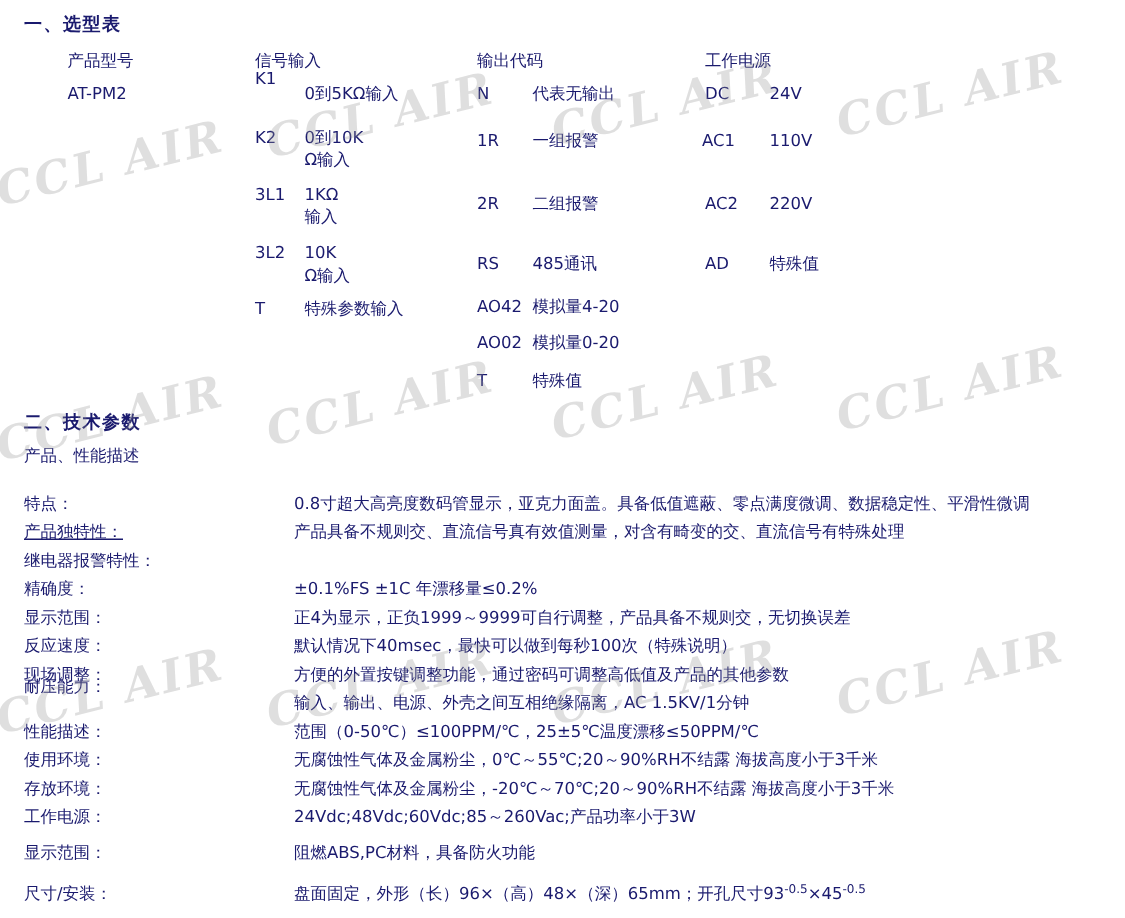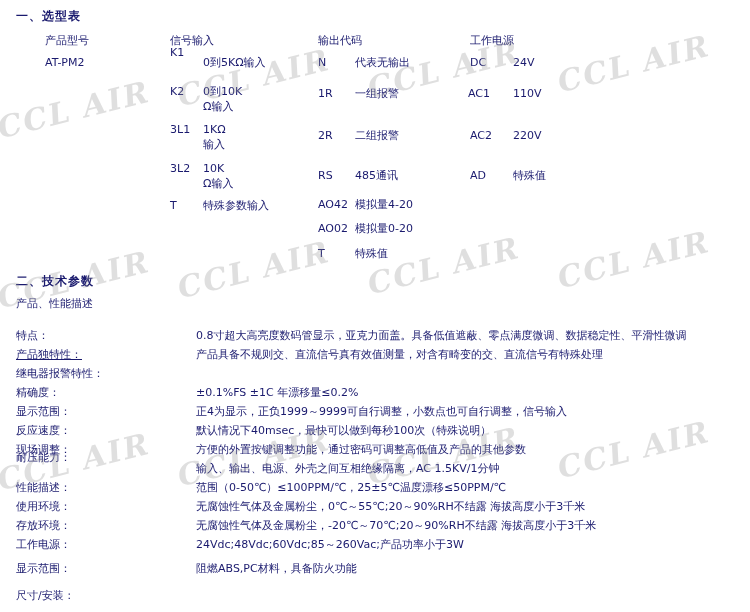--- a/index.html
+++ b/index.html
@@ -148,21 +148,21 @@
 
   <div class="spec-label" style="top:347px;text-decoration:underline;">产品独特性：</div>
   <div class="spec-value" style="top:347px;">产品具备不规则交、直流信号真有效值测量，对含有畸变的交、直流信号有特殊处理</div>
 
   <div class="spec-label" style="top:366px;">继电器报警特性：</div>
 
   <div class="spec-label" style="top:385px;">精确度：</div>
   <div class="spec-value" style="top:385px;">±0.1%FS ±1C 年漂移量≤0.2%</div>
 
   <div class="spec-label" style="top:404px;">显示范围：</div>
-  <div class="spec-value" style="top:404px;">正4为显示，正负1999～9999可自行调整，小数点也可自行调整，信号输入</div>
+  <div class="spec-value" style="top:404px;">正4为显示，正负1999～9999可自行调整，产品具备不规则交，无切换误差</div>
 
   <div class="spec-label" style="top:423px;">反应速度：</div>
   <div class="spec-value" style="top:423px;">默认情况下40msec，最快可以做到每秒100次（特殊说明）</div>
 
   <div class="spec-label" style="top:442px;">现场调整：</div>
   <div class="spec-value" style="top:442px;">方便的外置按键调整功能，通过密码可调整高低值及产品的其他参数</div>
 
   <div class="spec-label" style="top:450px;">耐压能力：</div>
   <div class="spec-value" style="top:461px;">输入、输出、电源、外壳之间互相绝缘隔离，AC 1.5KV/1分钟</div>
 
@@ -175,20 +175,23 @@
   <div class="spec-label" style="top:518px;">存放环境：</div>
   <div class="spec-value" style="top:518px;">无腐蚀性气体及金属粉尘，-20℃～70℃;20～90%RH不结露   海拔高度小于3千米</div>
 
   <div class="spec-label" style="top:537px;">工作电源：</div>
   <div class="spec-value" style="top:537px;">24Vdc;48Vdc;60Vdc;85～260Vac;产品功率小于3W</div>
 
   <div class="spec-label" style="top:561px;">显示范围：</div>
   <div class="spec-value" style="top:561px;">阻燃ABS,PC材料，具备防火功能</div>
 
   <div class="spec-label" style="top:588px;">尺寸/安装：</div>
+  <div class="spec-value" style="top:588px;">
+    <span>盘面固定，外形（长）96×（高）48×（深）65mm；开孔尺寸93</span><span class="sup">-0.5</span><span>×45</span><span class="sup">-0.5</span>
+  </div>
 
   <div class="wm-layer">
     <div class="wm" style="left:-4px;  top:92px;">CCL AIR</div>
     <div class="wm" style="left:176px; top:60px;">CCL AIR</div>
     <div class="wm" style="left:366px; top:52px;">CCL AIR</div>
     <div class="wm" style="left:556px; top:46px;">CCL AIR</div>
 
     <div class="wm" style="left:-4px;  top:262px;">CCL AIR</div>
     <div class="wm" style="left:176px; top:252px;">CCL AIR</div>
     <div class="wm" style="left:366px; top:248px;">CCL AIR</div>

